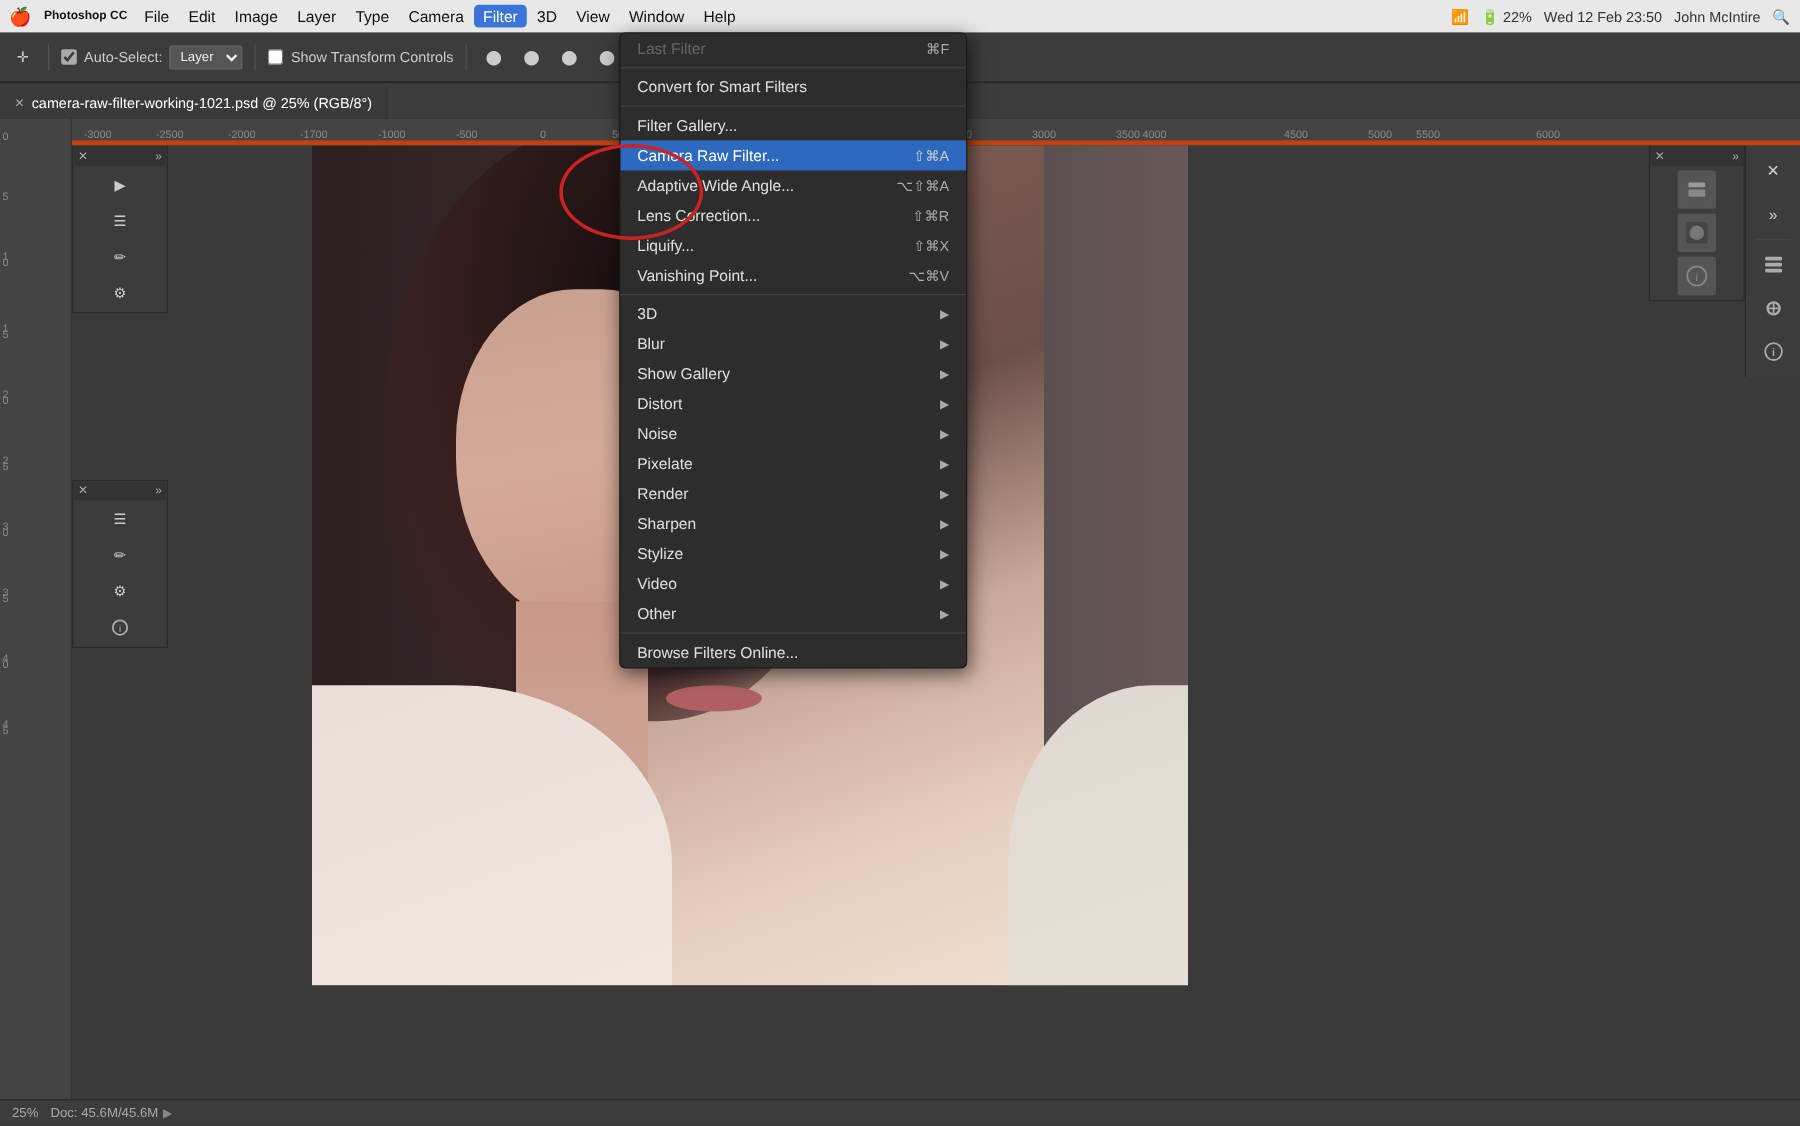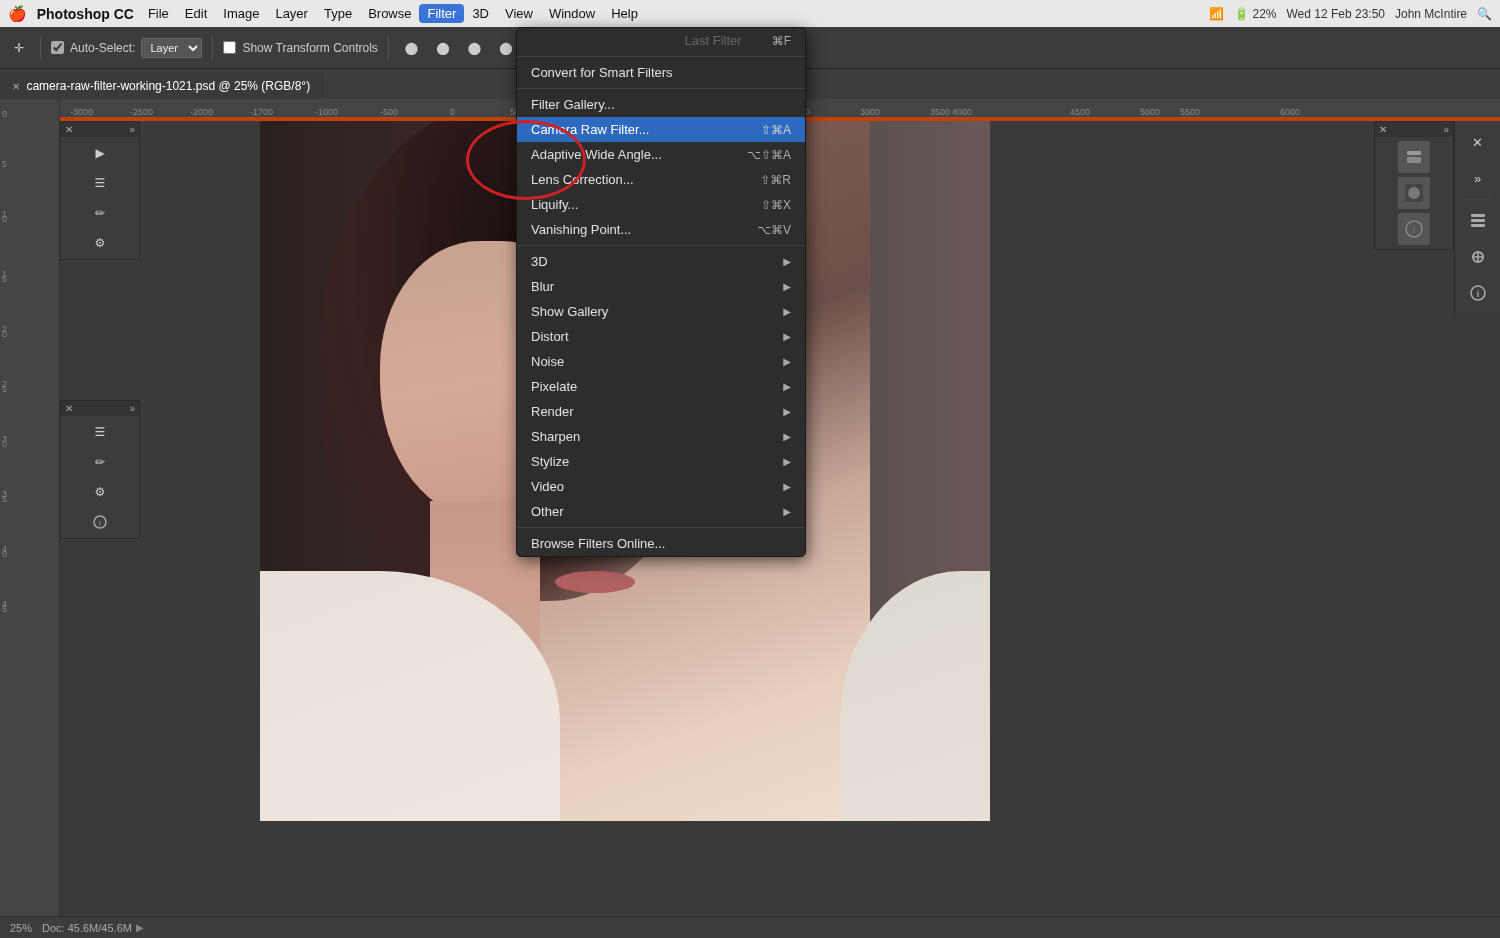--- a/index.html
+++ b/index.html
@@ -25,21 +25,21 @@
       padding: 0 8px;
       z-index: 200;
     }
     .mb-apple {
       font-size: 15px;
       margin-right: 10px;
       color: #333;
     }
     .mb-app {
       font-weight: 700;
-      font-size: 14px;
+      font-size: 10px;
       color: #111;
       margin-right: 6px;
     }
     .mb-item {
       padding: 2px 8px;
       font-size: 13px;
       color: #111;
       cursor: pointer;
       border-radius: 4px;
     }
@@ -403,21 +403,21 @@
       padding: 5px 14px;
       font-size: 13px;
       color: #e0e0e0;
       cursor: pointer;
       min-height: 24px;
     }
     .fm-item.highlighted {
       background: #2d6abf;
       color: #fff;
     }
-    .fm-item.disabled { color: #666; cursor: default; text-align: right; }
+    .fm-item.disabled { color: #666; cursor: default; }
     .fm-separator { height: 1px; background: #444; margin: 3px 0; }
     .fm-shortcut {
       font-size: 12px;
       color: #aaa;
       margin-left: 30px;
       white-space: nowrap;
     }
     .fm-item.highlighted .fm-shortcut { color: #ccc; }
     .fm-arrow { font-size: 10px; color: #aaa; }
     .fm-item-label { flex: 1; }
@@ -442,21 +442,21 @@
 <body>
 
 <div id="menubar">
   <span class="mb-apple">🍎</span>
   <span class="mb-app">Photoshop CC</span>
   <span class="mb-item">File</span>
   <span class="mb-item">Edit</span>
   <span class="mb-item">Image</span>
   <span class="mb-item">Layer</span>
   <span class="mb-item">Type</span>
-  <span class="mb-item">Browse</span>
+  <span class="mb-item">Camera</span>
   <span class="mb-item active">Filter</span>
   <span class="mb-item">3D</span>
   <span class="mb-item">View</span>
   <span class="mb-item">Window</span>
   <span class="mb-item">Help</span>
   <div class="mb-right">
     <span>📶</span>
     <span>🔋 22%</span>
     <span>Wed 12 Feb  23:50</span>
     <span>John McIntire</span>

